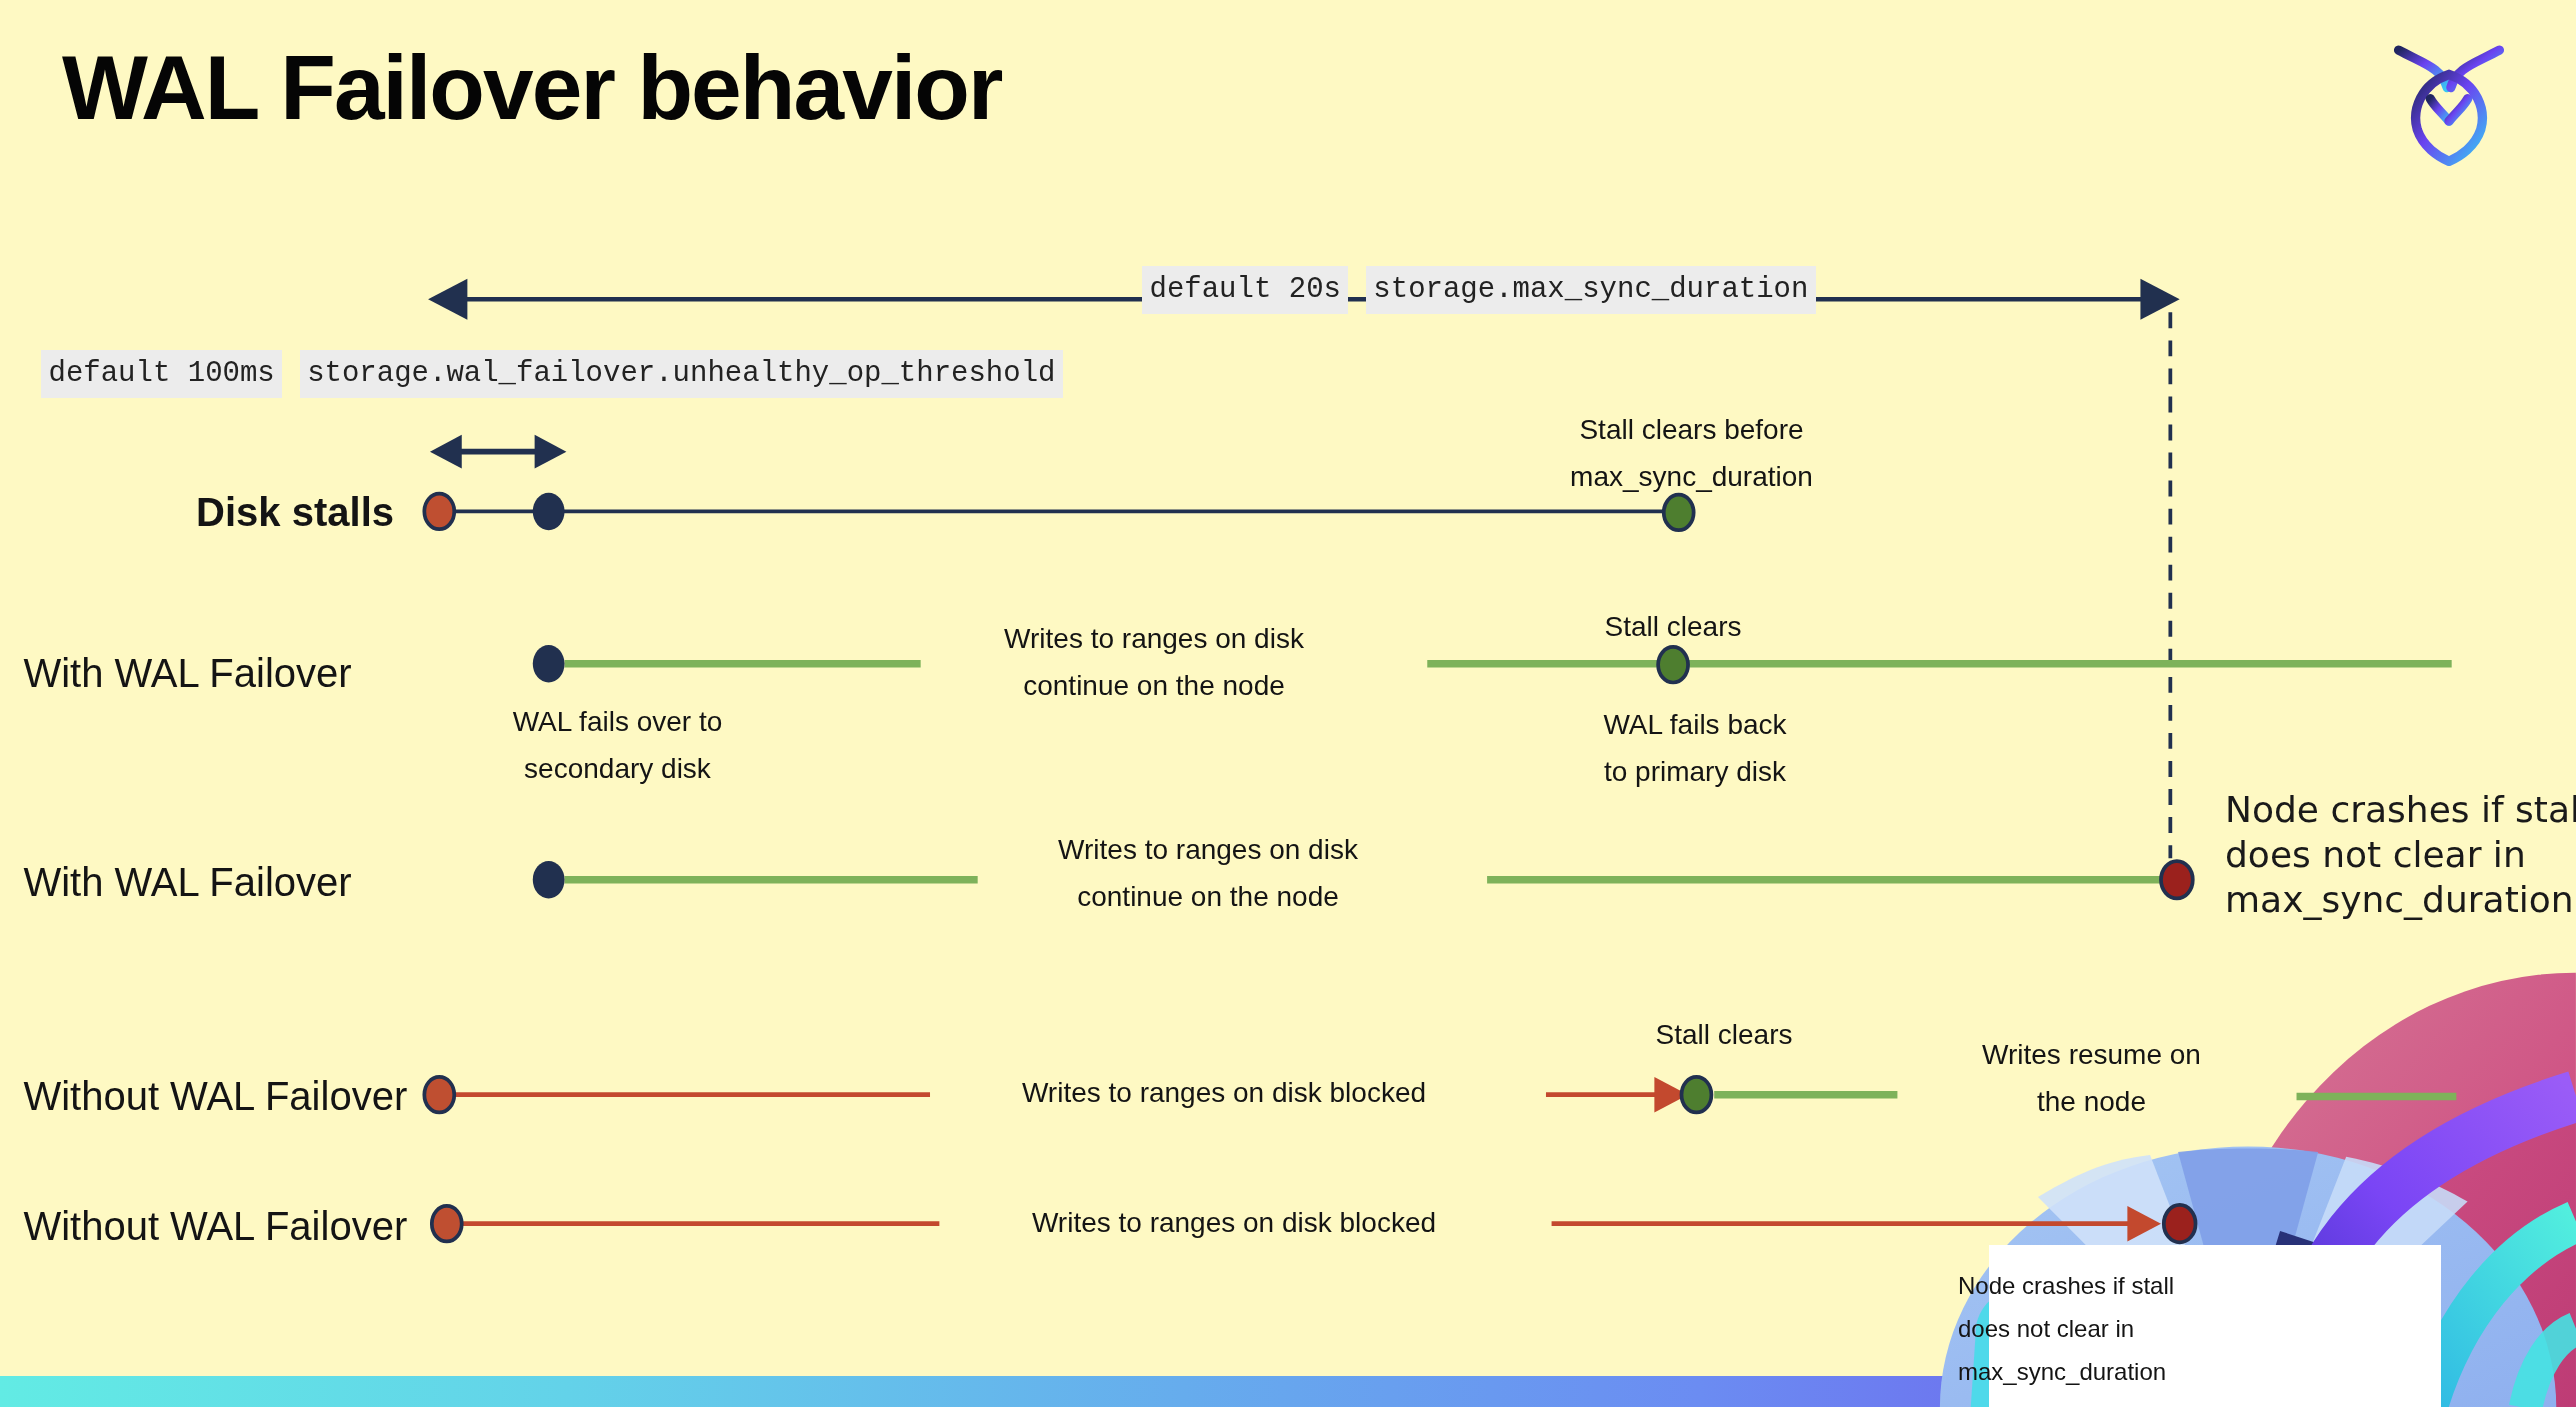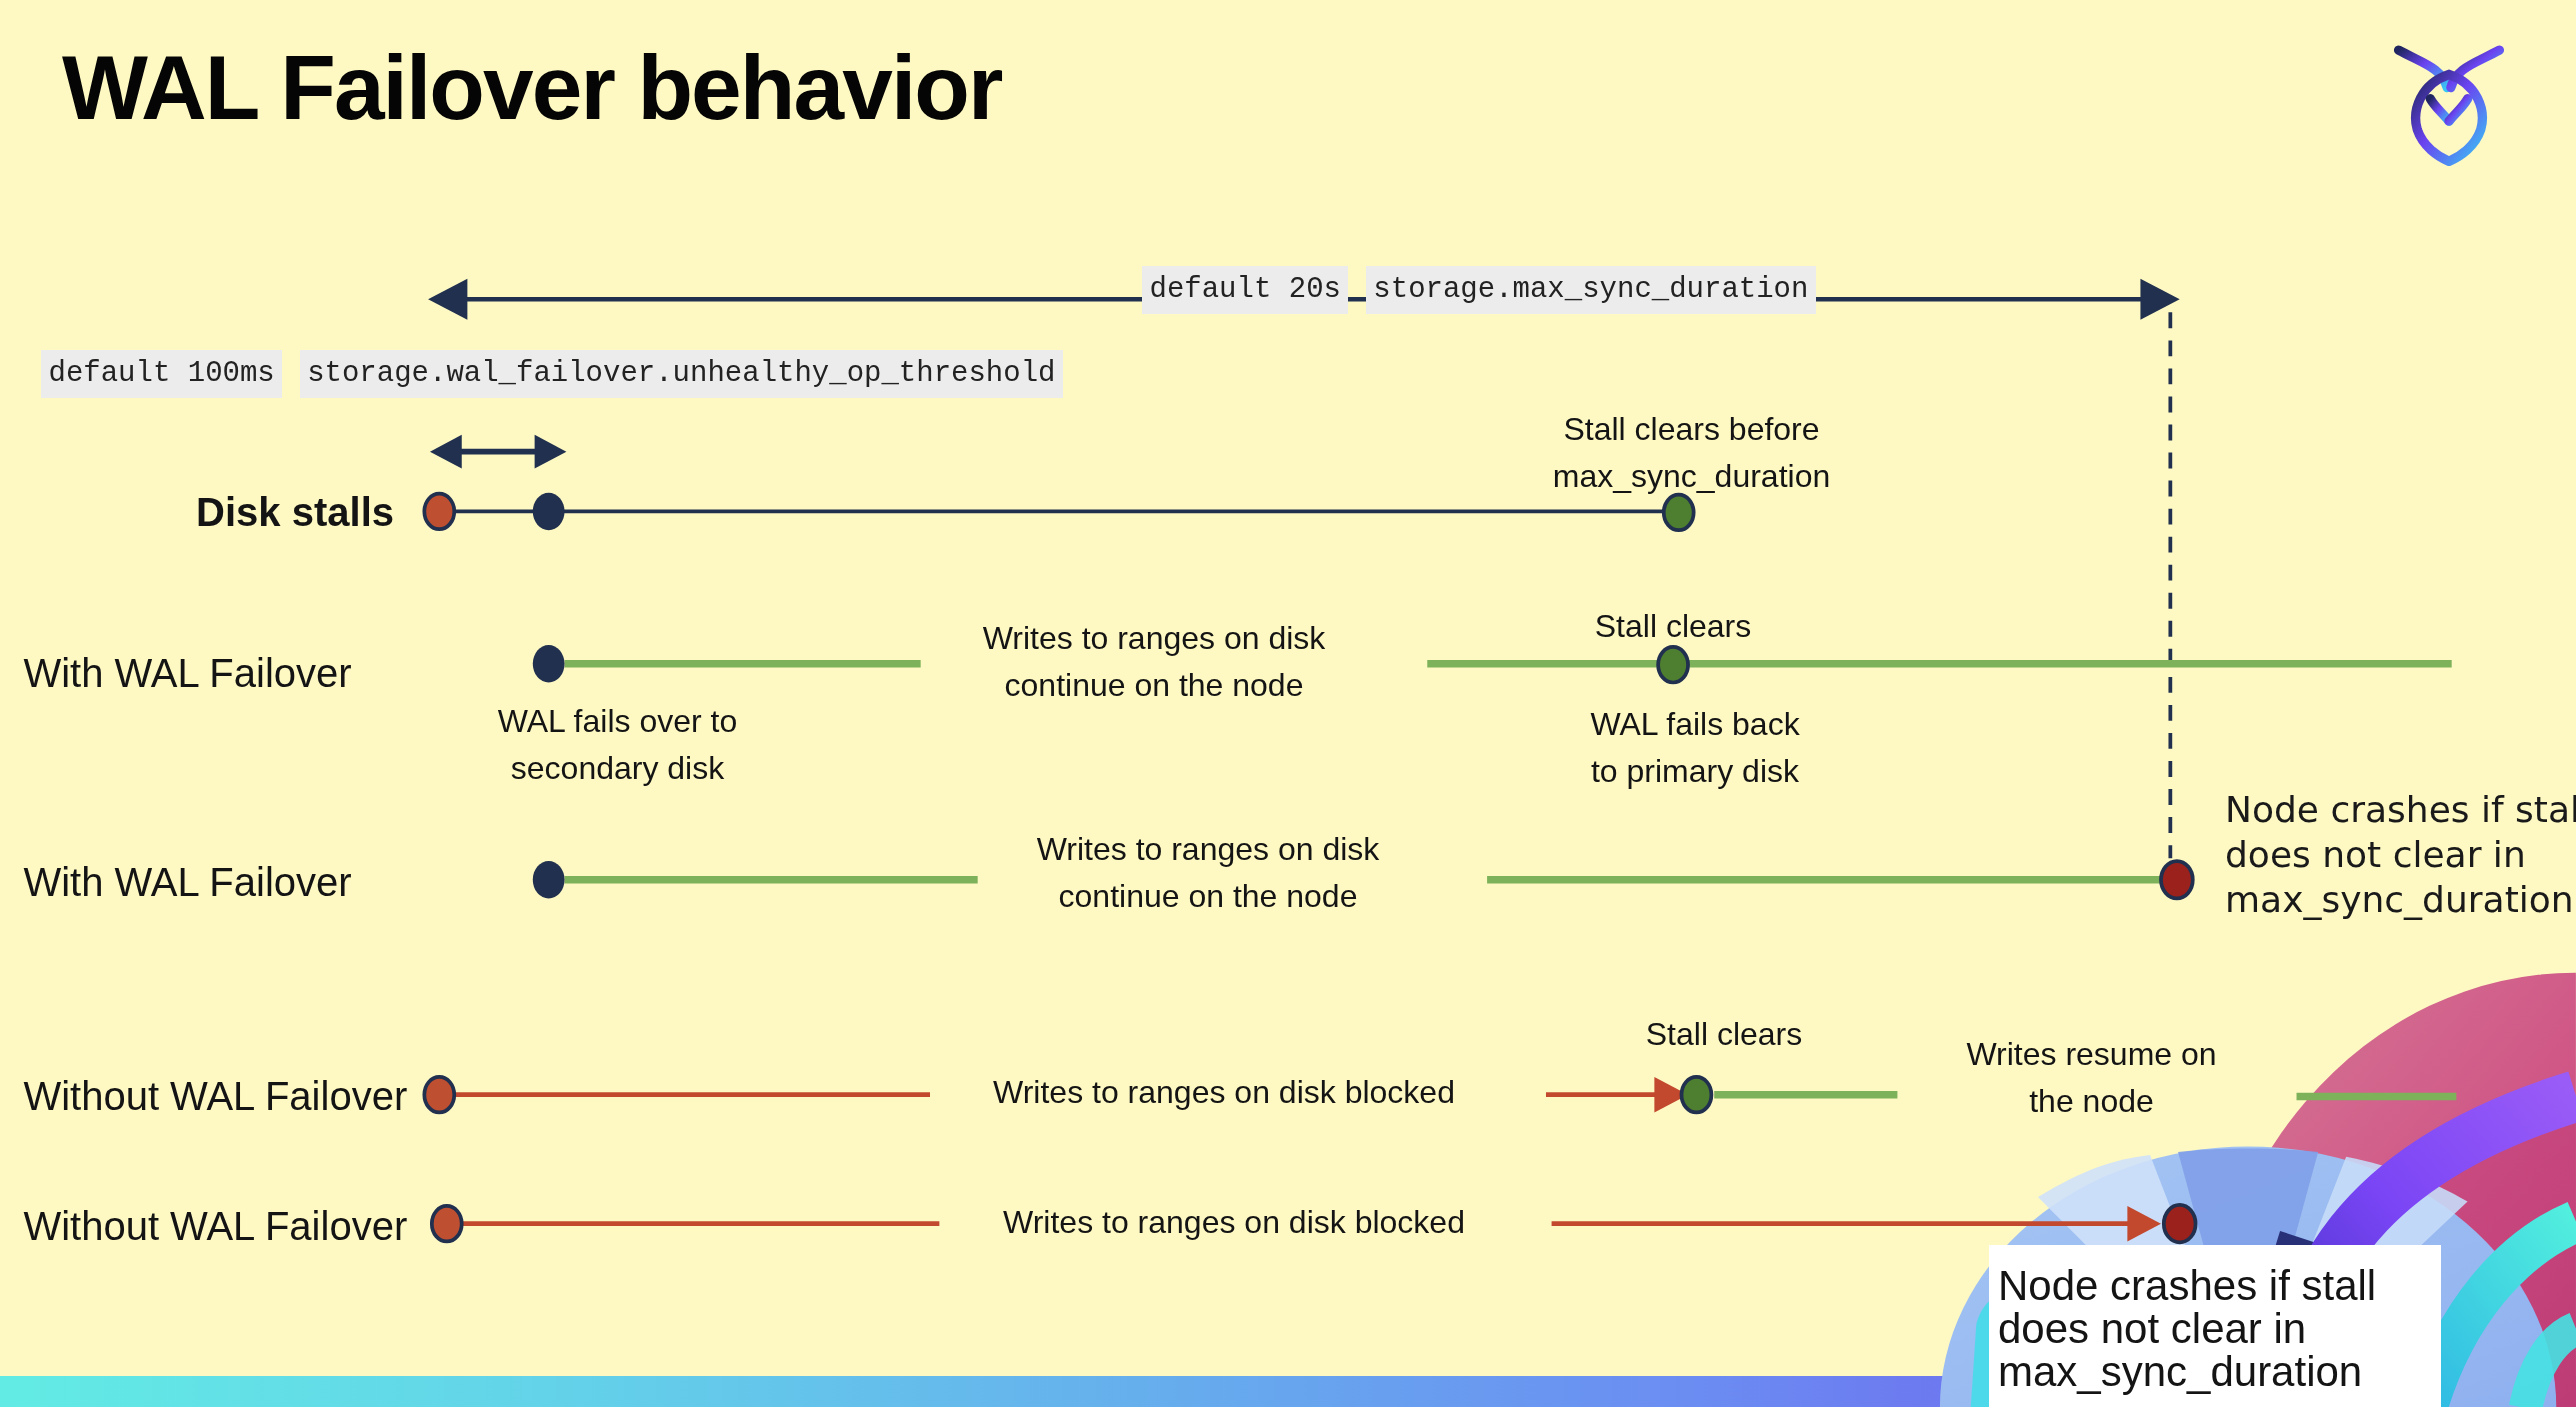--- a/index.html
+++ b/index.html
@@ -4,42 +4,42 @@
 <style>
   html,body{margin:0;padding:0;background:#fff;}
   .slide{
     position:relative;width:2576px;height:1408px;background:#fef9c3;
     overflow:hidden;font-family:"Liberation Sans",sans-serif;color:#111;
   }
   .title{
     position:absolute;left:62px;top:36px;margin:0;
     font-size:91px;font-weight:800;letter-spacing:-1.9px;color:#050505;
   }
-  .lbl{font-size:32px;line-height:47px;color:#141414;white-space:pre-line;}
+  .lbl{font-size:28px;line-height:47px;color:#141414;white-space:pre-line;}
   .row-label{position:absolute;height:47px;font-size:40px;color:#141414;}
   .center{text-align:center;}
   .right{text-align:right;}
   .code-note{position:absolute;font-family:"Liberation Mono",monospace;font-size:29px;line-height:41px;color:#222;z-index:6;}
   .code-note span{background:#ececec;padding:2.8px 7.5px 4.7px 7.5px;display:inline-block;}
   .code-line{display:block;}
   .note{position:absolute;z-index:6;}
   .deco-svg{position:absolute;right:0;bottom:0;z-index:2;}
   .bottom-bar{
     position:absolute;left:0;bottom:0;width:2576px;height:32px;z-index:1;
     background:linear-gradient(90deg,#62ebe4 0%,#63d2e9 22%,#66aced 46%,#6b8cf2 66%,#6e63ed 86%,#7148e9 100%);
   }
   .diagram-svg{position:absolute;left:0;top:0;z-index:4;pointer-events:none;}
   .logo{position:absolute;left:2391px;top:39px;z-index:6;}
   .crash-box{
     position:absolute;left:1989px;top:1245px;width:452px;height:163px;
     background:#ffffff;z-index:3;
   }
   .crash-box-text{
-    position:absolute;left:1998px;top:1264px;z-index:6;
-    font-size:42px;line-height:43px;white-space:pre-line;color:#141414;
+    position:absolute;left:1958px;top:1264px;z-index:6;
+    font-size:24px;line-height:43px;white-space:pre-line;color:#141414;
   }
   .wide-note{font-family:"DejaVu Sans",sans-serif;font-size:36px;line-height:45px;white-space:pre-line;color:#1a1a1a;}
 </style>
 </head>
 <body>
 
 <div class="slide">
 
   <div class="bottom-bar"></div>
 

